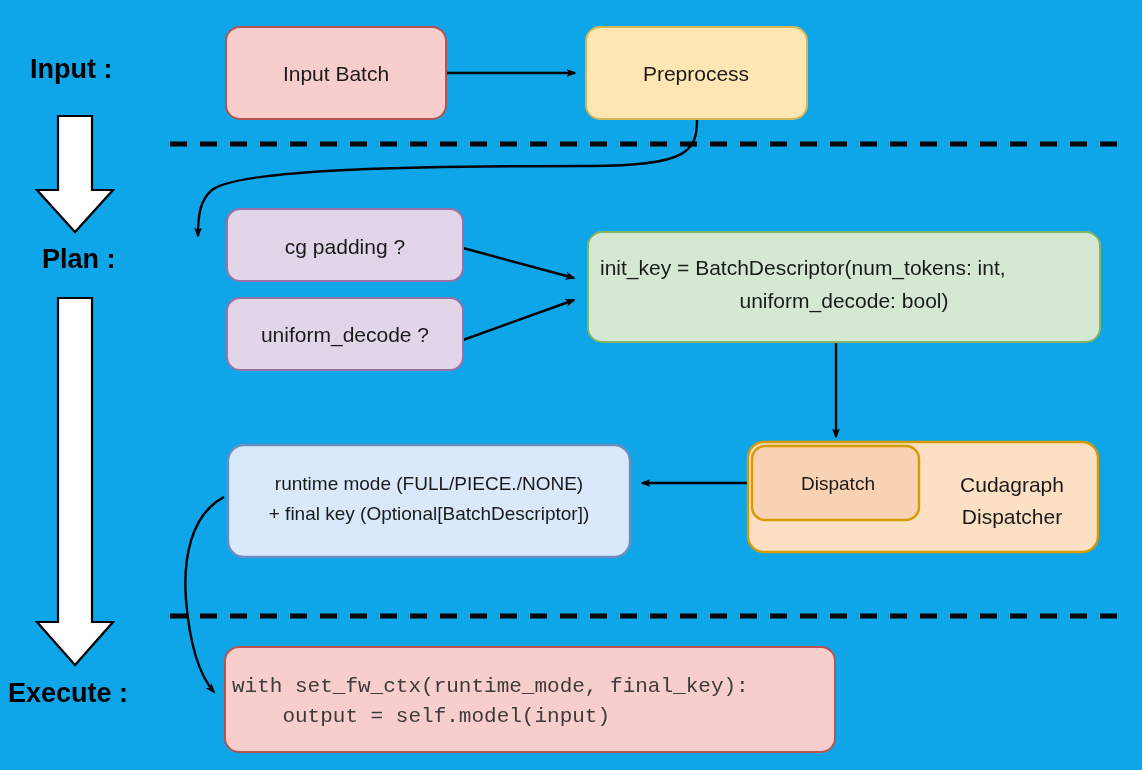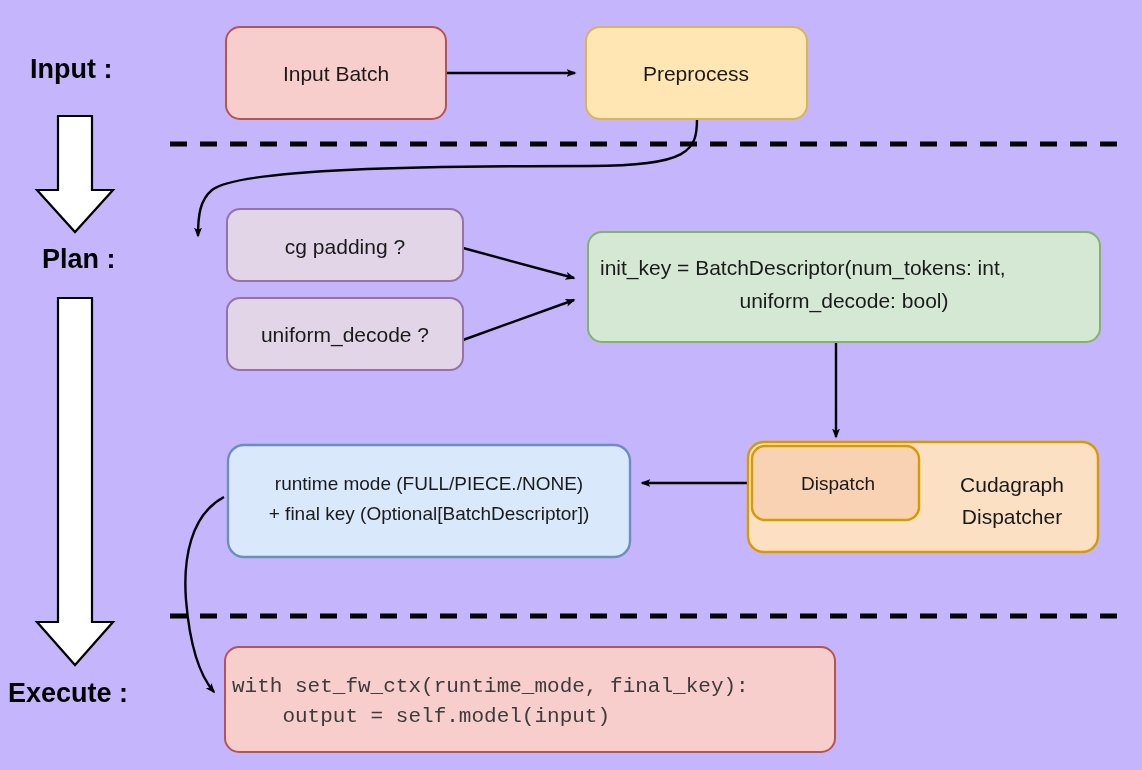--- a/index.html
+++ b/index.html
@@ -10,21 +10,21 @@
   body {
     width: 1142px;
     height: 770px;
     overflow: hidden;
     font-family: "Liberation Sans", sans-serif;
   }
   #diagram-root {
     position: relative;
     width: 1142px;
     height: 770px;
-    background: #c4b5fd;
+    background: #0ea5e9;
   }
   svg.canvas {
     position: absolute;
     left: 0;
     top: 0;
     width: 1142px;
     height: 770px;
   }
   .stage-label {
     font-family: "Liberation Sans", sans-serif;

